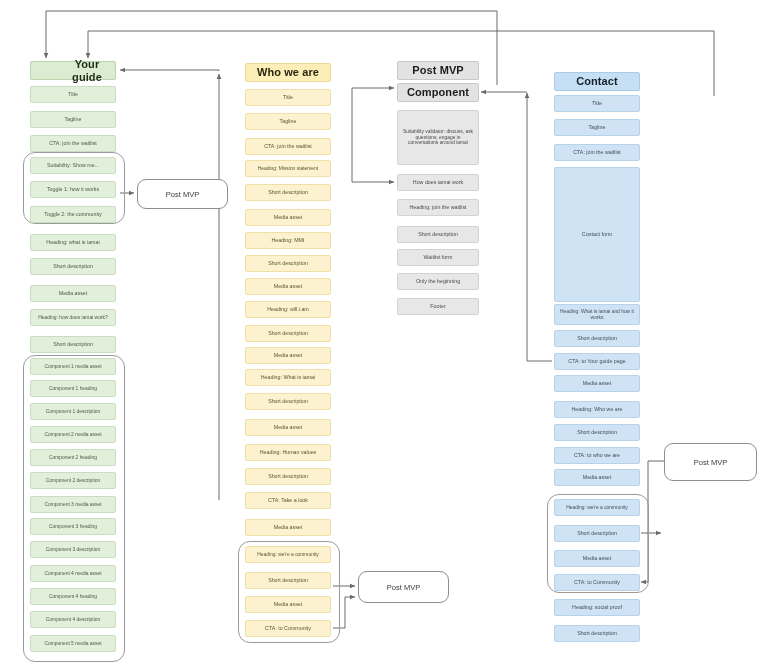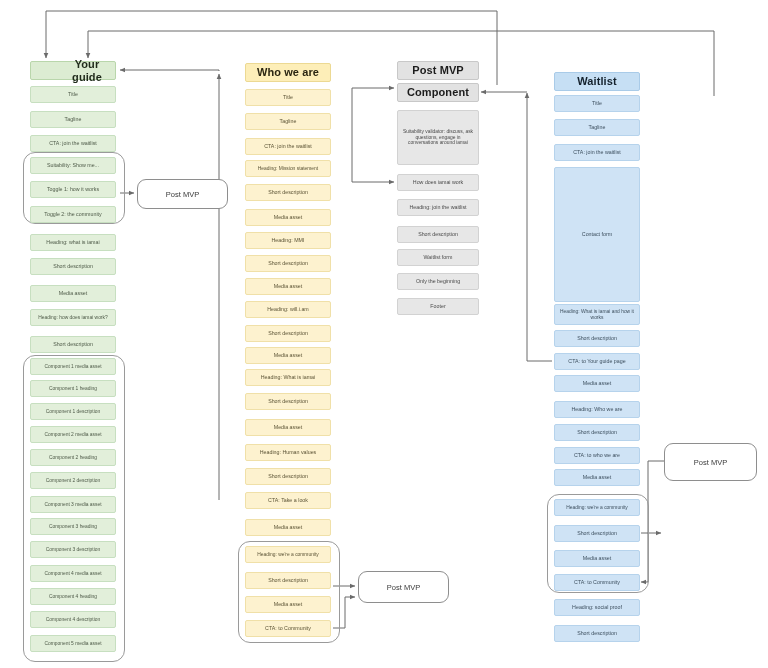--- a/index.html
+++ b/index.html
@@ -285,21 +285,21 @@
       </div>
     <div class="node grey small" style="top:298px;height:17px;width:82px;">
         <span>Footer</span>
       </div>
   </div>
 
   <div class="col" style="left:554px;top:0">
     <div class="groupbox" style="left:-7px;top:494px;width:100px;height:97px;"></div>
 
     <div class="node blue header" style="top:72px;height:19px;">
-        <span>Waitlist</span>
+        <span>Contact</span>
       </div>
 
     <div class="node blue small" style="top:95px;height:17px;">
         <span>Title</span>
       </div>
     <div class="node blue small" style="top:119px;height:17px;">
         <span>Tagline</span>
       </div>
     <div class="node blue small" style="top:144px;height:17px;">
         <span>CTA: join the waitlist</span>

